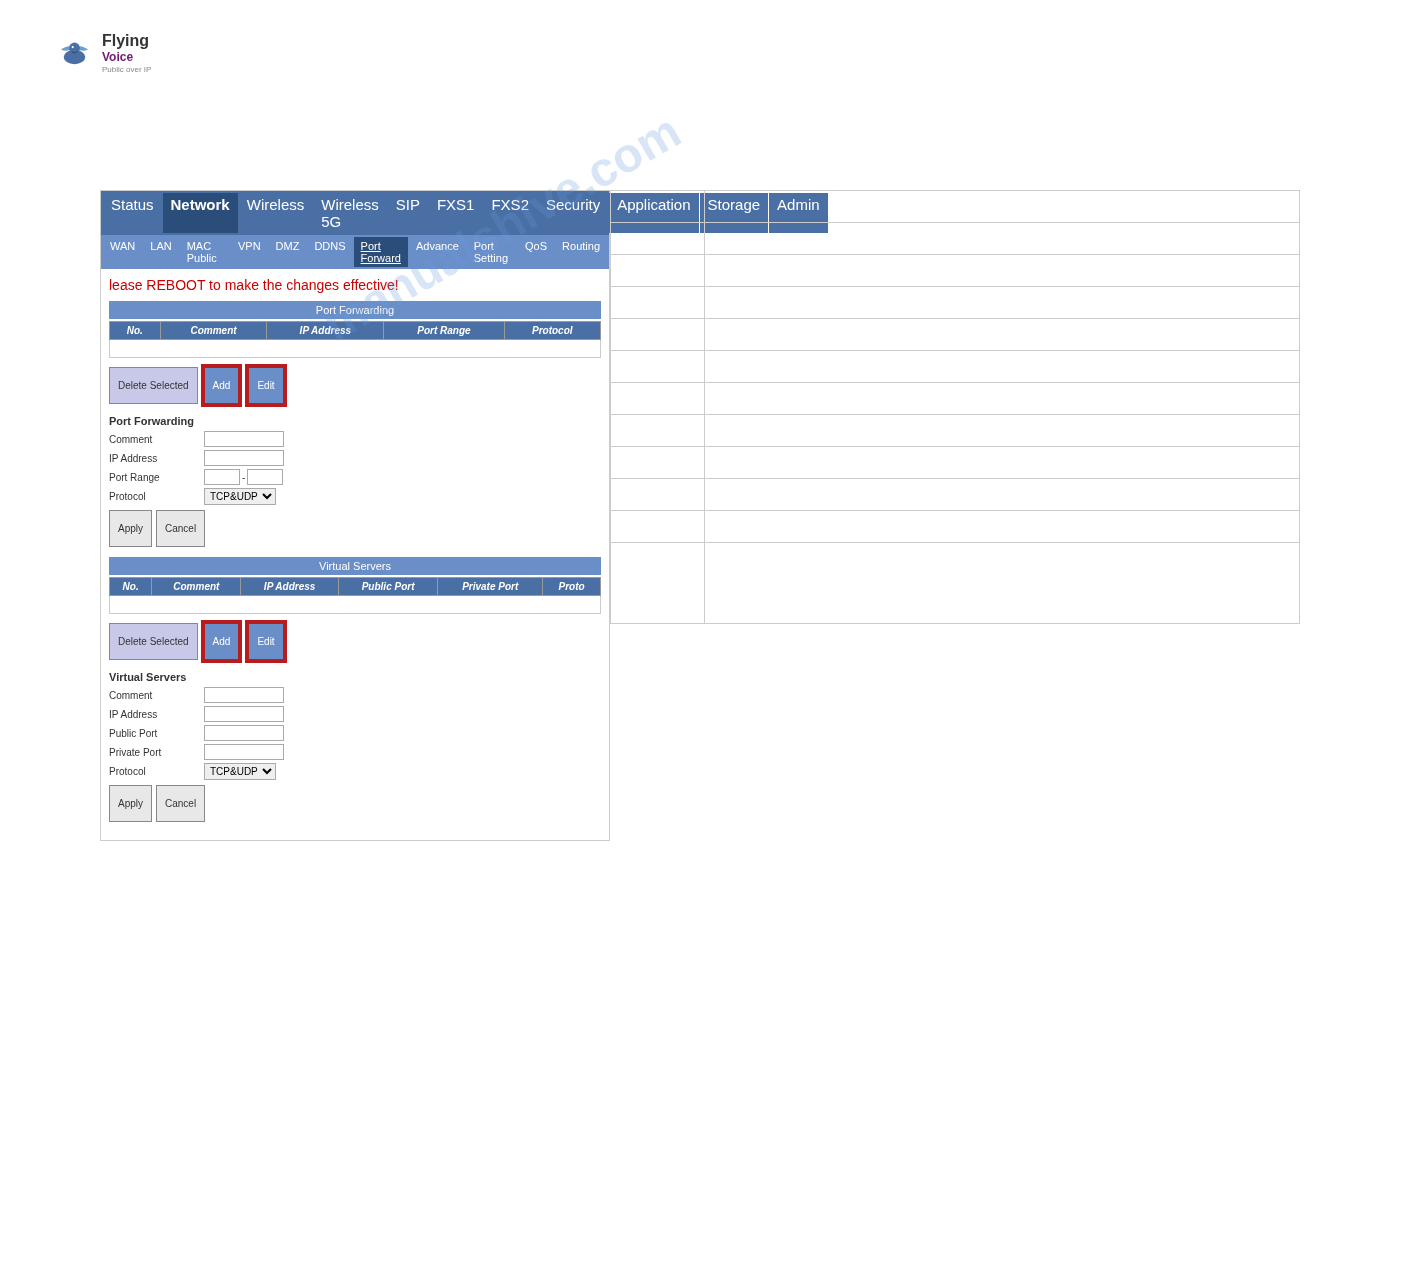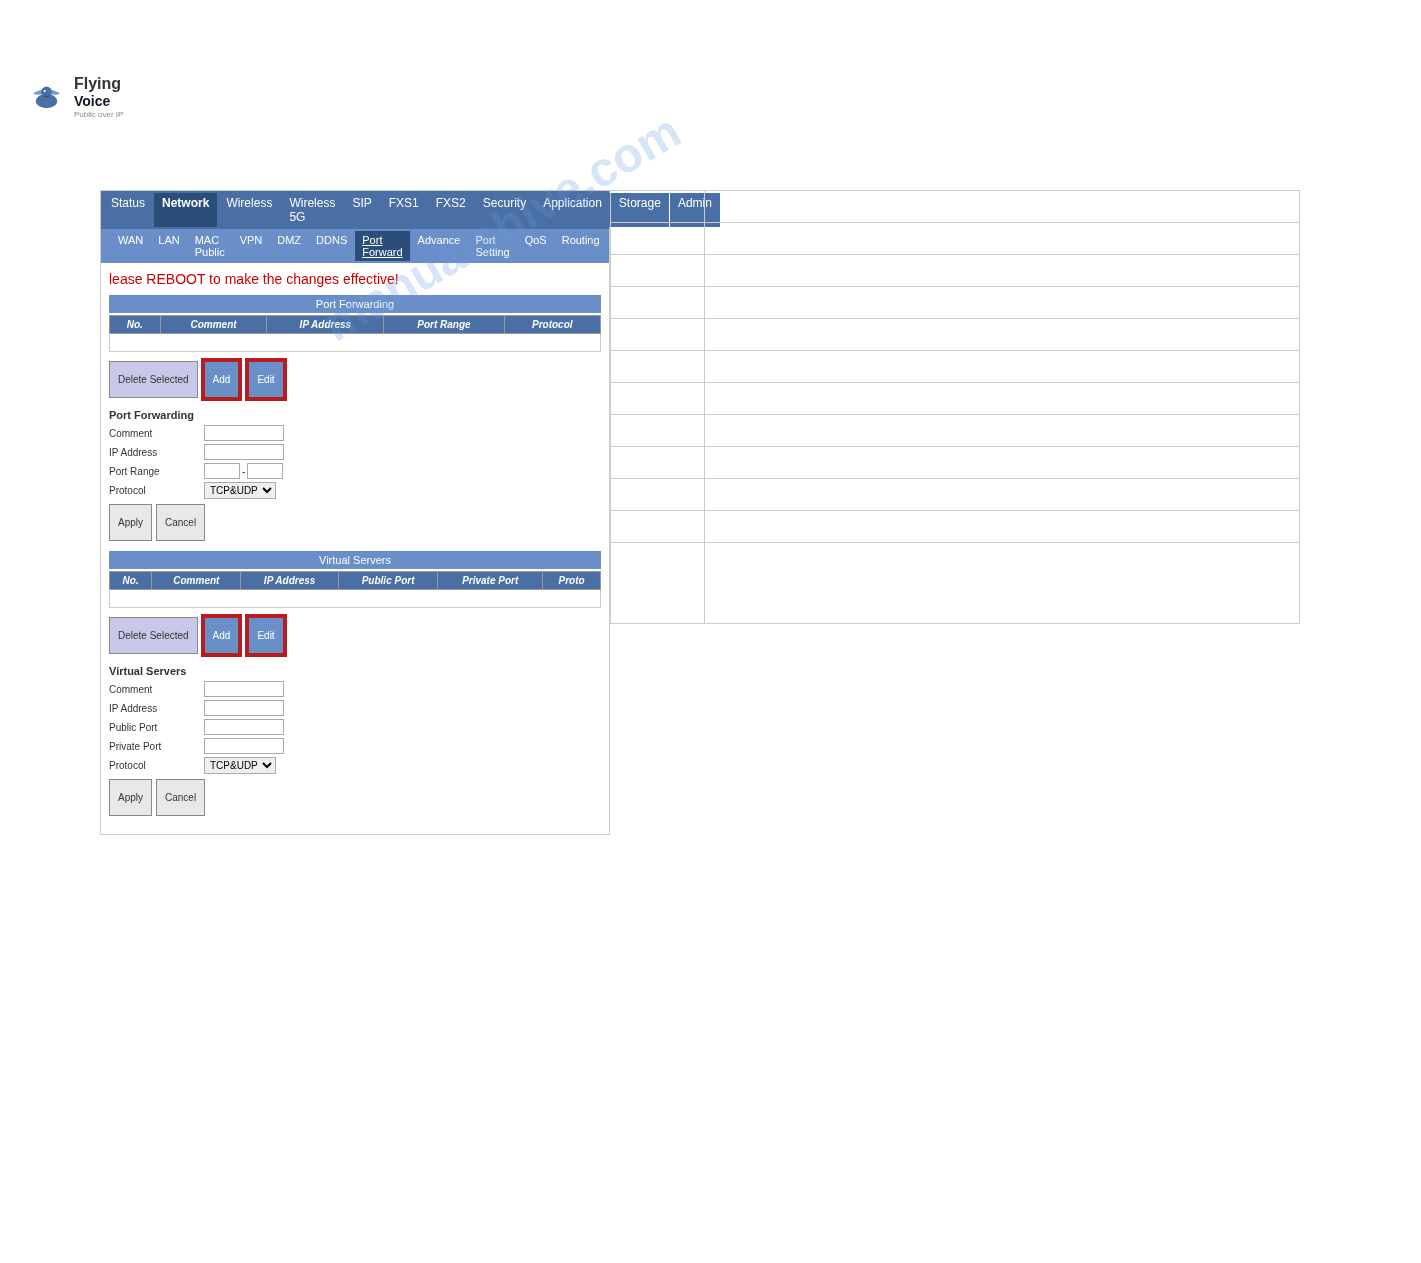--- a/index.html
+++ b/index.html
@@ -1,40 +1,40 @@
 <!DOCTYPE html>
 <html><head>
   <meta charset="utf-8">
   <style>
     * { box-sizing: border-box; margin: 0; padding: 0; }
     body { background: #fff; font-family: Arial, sans-serif; font-size: 11px; color: #333; }
 
     .page-wrapper { width: 1421px; min-height: 1263px; position: relative; background: #fff; }
 
     
-    .logo-area { position: absolute; top: 30px; left: 24px; display: flex; flex-direction: column; align-items: center; margin-top: 44px; }
+    .logo-area { position: absolute; top: 30px; left: 52px; display: flex; flex-direction: column; align-items: center; }
     .logo-container { display: flex; align-items: center; gap: 5px; }
     .logo-bird { width: 45px; height: 45px; }
 
     
     .main-content { position: absolute; top: 190px; left: 100px; width: 1200px; display: flex; gap: 0; }
 
     
     .router-panel { width: 510px; border: 1px solid #ccc; background: #fff; }
 
     
     .right-panel { flex: 1; display: flex; flex-direction: column; }
 
     
     .nav-tabs { display: flex; background: #4a6fa5; gap: 1px; padding: 2px; }
-    .nav-tab { padding: 3px 8px; color: #fff; cursor: pointer; font-size: 12px; background: #4a6fa5; border: none; }
+    .nav-tab { padding: 3px 8px; color: #fff; cursor: pointer; font-size: 15px; background: #4a6fa5; border: none; }
     .nav-tab.active { background: #2a4d7a; font-weight: bold; }
 
     
-    .sub-nav { display: flex; background: #6a8fc8; gap: 1px; padding: 2px 10px; }
+    .sub-nav { display: flex; background: #6a8fc8; gap: 1px; padding: 2px 2px; }
     .sub-tab { padding: 3px 7px; color: #fff; cursor: pointer; font-size: 11px; background: #6a8fc8; border: none; }
     .sub-tab.active { background: #2a4d7a; text-decoration: underline; }
 
     
     .content-area { padding: 8px; }
 
     
     .warning-text { color: #cc0000; font-size: 14px; margin-bottom: 8px; }
 
     
@@ -84,21 +84,21 @@
       <svg class="logo-bird" viewBox="0 0 50 50" xmlns="http://www.w3.org/2000/svg">
         <ellipse cx="25" cy="30" rx="12" ry="8" fill="#4a6fa5"></ellipse>
         <path d="M10 22 Q18 15 25 20 Q18 25 10 22Z" fill="#6a9fd0"></path>
         <path d="M40 22 Q32 15 25 20 Q32 25 40 22Z" fill="#6a9fd0"></path>
         <circle cx="25" cy="20" r="6" fill="#4a6fa5"></circle>
         <circle cx="23" cy="19" r="1.2" fill="#fff"></circle>
         <path d="M22 24 Q25 27 28 24" stroke="#333" stroke-width="0.8" fill="none"></path>
       </svg>
       <div>
         <div style="font-size:16px;font-weight:bold;color:#333;line-height:1.2;">Flying</div>
-        <div style="font-size:14px;font-weight:bold;color:#0f172a;line-height:1.2;">Voice</div>
+        <div style="font-size:12px;font-weight:bold;color:#701a75;line-height:1.2;">Voice</div>
         <div style="font-size:8px;color:#888;">Public over IP</div>
       </div>
     </div>
   </div>
 
   <div class="watermark">manualshive.com</div>
 
   <div class="main-content">
 
     <div class="router-panel">

